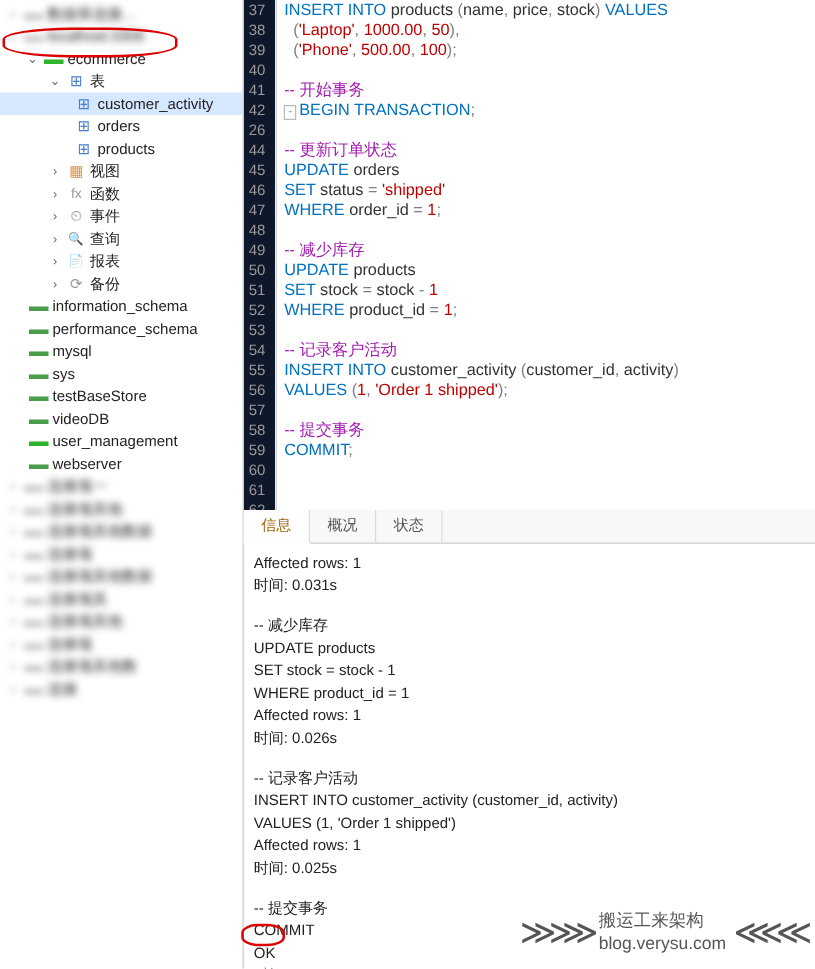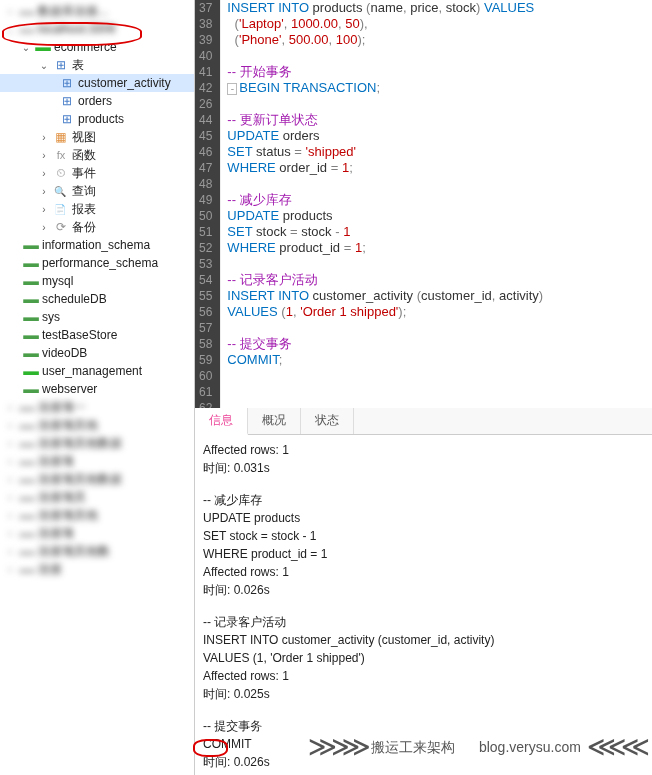--- a/index.html
+++ b/index.html
@@ -27,41 +27,41 @@
 .indent-2 { padding-left: 38px; }
 .indent-3 { padding-left: 56px; }
 .blurred { filter: blur(3px); }
 
 .circle-red { position: absolute; border: 2px solid #d00; border-radius: 50%; pointer-events: none; }
 .circle1 { left: 2px; top: 22px; width: 140px; height: 24px; border-radius: 40%; }
 .circle2 { left: 193px; top: 739px; width: 35px; height: 18px; border-radius: 40%; }
 
 .main { flex: 1; display: flex; flex-direction: column; }
 .editor { flex: 1; display: flex; overflow: hidden; font-family: Consolas, Monaco, monospace; font-size: 13px; line-height: 16px; }
-.gutter { background: #404040; color: #999; text-align: right; padding: 0 8px 0 4px; border-right: 1px solid #eee; user-select: none; }
+.gutter { background: #0f172a; color: #999; text-align: right; padding: 0 8px 0 4px; border-right: 1px solid #eee; user-select: none; }
 .gutter div { height: 16px; font-size: 12px; }
 .code { padding-left: 6px; white-space: pre; color: #333; }
 .code div { height: 16px; }
 .kw { color: #0070c0; }
 .str { color: #c00000; }
 .num { color: #c00000; text-align: center; }
 .cmt { color: #a21caf; }
 .op { color: #808080; }
 .fold { color: #999; font-size: 10px; display: inline-block; width: 10px; text-align: center; border: 1px solid #bbb; line-height: 10px; margin-right: 2px; }
 
 .tabs { display: flex; border-bottom: 1px solid #ccc; background: #f8f8f8; }
 .tab { padding: 4px 14px; font-size: 12px; color: #555; border-right: 1px solid #ddd; cursor: pointer; }
-.tab.active { background: #fff; border-bottom: 2px solid #fff; margin-bottom: -1px; color: #ec4899; }
+.tab.active { background: #fff; border-bottom: 2px solid #fff; margin-bottom: -1px; color: #a16207; }
 
 .output { padding: 6px 8px; font-size: 12px; line-height: 18px; color: #222; overflow: hidden; height: 340px; }
 .output .blk { margin-bottom: 14px; }
 
 .watermark { position: absolute; right: 8px; bottom: 12px; display: flex; align-items: center; gap: 6px; pointer-events: none; }
 .watermark .deco { font-size: 28px; color: #555; letter-spacing: -6px; }
-.watermark .txt { display: flex; flex-direction: row; font-size: 14px; color: #555; line-height: 18px; gap: 24px; }
+.watermark .txt { display: flex; flex-direction: column; font-size: 14px; color: #555; line-height: 18px; }
 </style>
 </head>
 <body>
 
 <div class="sidebar">
   <div class="tree">
     <div class="tree-item indent-0 blurred">
         <span class="expand">›</span>
         <span class="icon db-icon gray"></span>
         <span class="label">数据库连接...</span>
@@ -129,24 +129,20 @@
         <span class="icon db-icon"></span>
         <span class="label">information_schema</span>
       </div>
     <div class="tree-item indent-1">
         <span class="icon db-icon"></span>
         <span class="label">performance_schema</span>
       </div>
     <div class="tree-item indent-1">
         <span class="icon db-icon"></span>
         <span class="label">mysql</span>
-      </div>
-    <div class="tree-item indent-1">
-        <span class="icon db-icon"></span>
-        <span class="label">scheduleDB</span>
       </div>
     <div class="tree-item indent-1">
         <span class="icon db-icon"></span>
         <span class="label">sys</span>
       </div>
     <div class="tree-item indent-1">
         <span class="icon db-icon"></span>
         <span class="label">testBaseStore</span>
       </div>
     <div class="tree-item indent-1">
@@ -270,20 +266,21 @@
     <div class="blk">
       <div>-- 记录客户活动</div>
       <div>INSERT INTO customer_activity (customer_id, activity)</div>
       <div>VALUES (1, 'Order 1 shipped')</div>
       <div>Affected rows: 1</div>
       <div>时间: 0.025s</div>
     </div>
     <div class="blk">
       <div>-- 提交事务</div>
       <div>COMMIT</div>
+      <div>OK</div>
       <div>时间: 0.026s</div>
     </div>
   </div>
 </div>
 
 <div class="circle-red circle1"></div>
 <div class="circle-red circle2"></div>
 
 <div class="watermark">
   <span class="deco">≫⋙</span>

